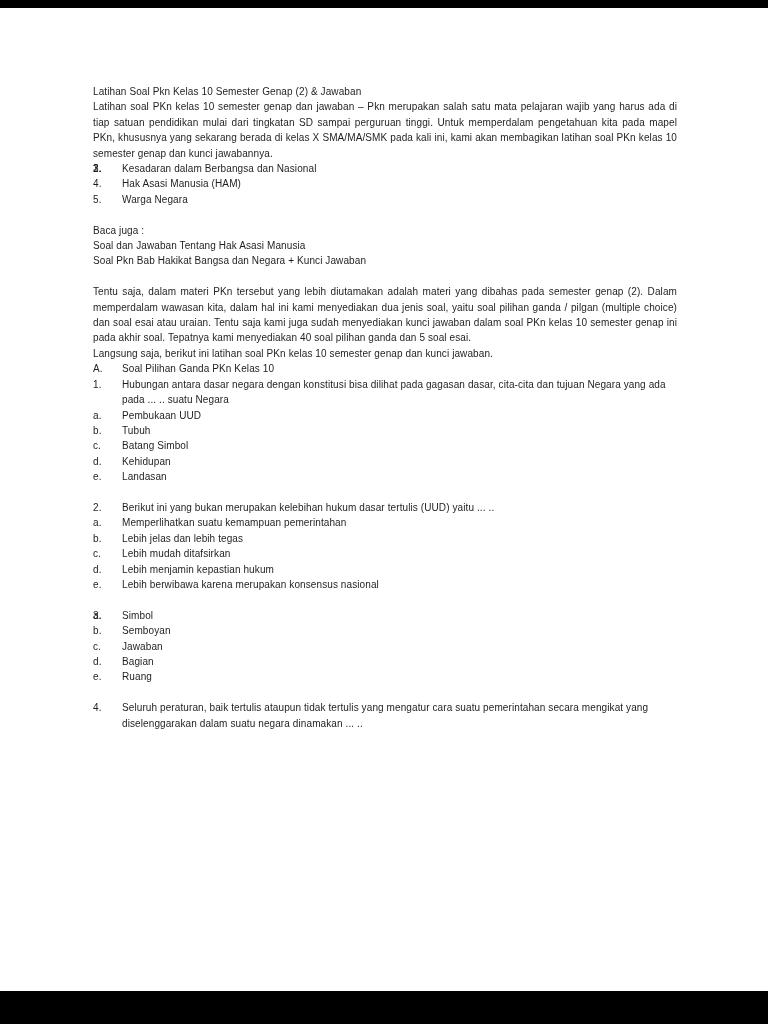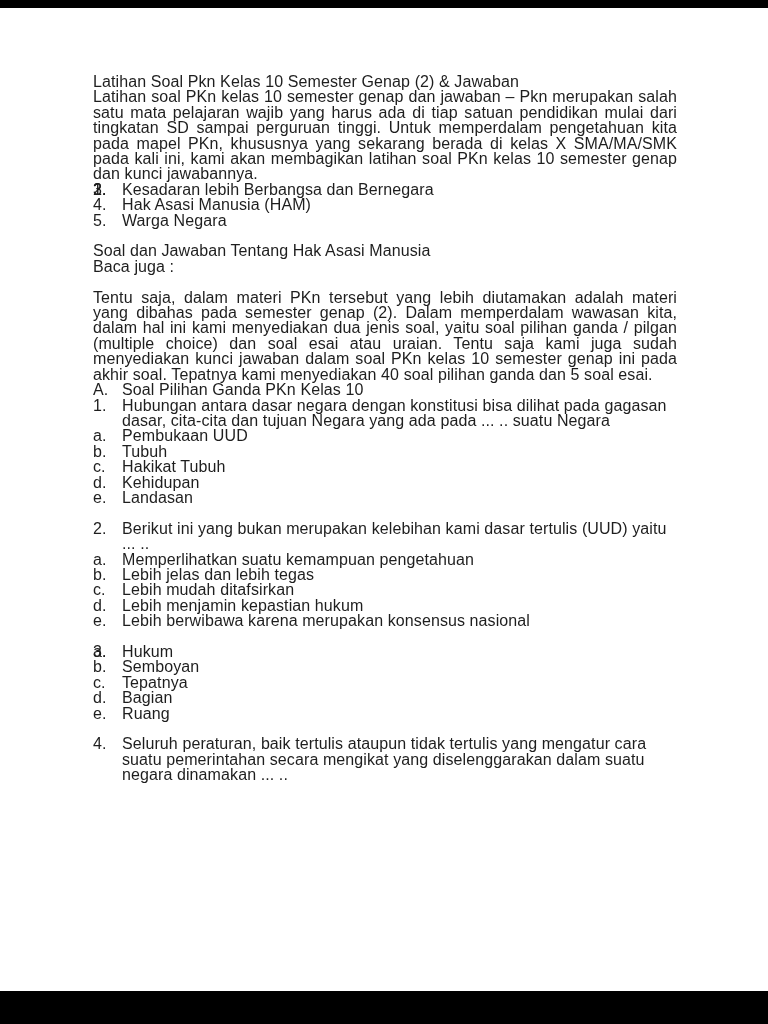--- a/index.html
+++ b/index.html
@@ -10,23 +10,23 @@
     overflow: hidden;
     font-family: "Liberation Sans", "DejaVu Sans", sans-serif;
     color: #1e1e1e;
     -webkit-font-smoothing: antialiased;
   }
   .letterbox { position: absolute; left: 0; width: 768px; background: #000000; }
   .letterbox.top { top: 0; height: 8px; }
   .letterbox.bottom { bottom: 0; height: 33px; }
   .doc {
     position: absolute;
-    top: 74px; left: 93px;
+    top: 84px; left: 93px;
     width: 584px;
-    font-size: 16px;
+    font-size: 10px;
     line-height: 15.4px;
     letter-spacing: 0.1px;
   }
   .doc p { margin: 0; }
   .block { margin: 0 0 15.4px 0; }
   .just { text-align: justify; }
   .li, .qline { position: relative; padding-left: 29px; }
   .marker { position: absolute; left: 0; top: 0; }
   .question { margin-bottom: 15.4px; }
   .question:last-child { margin-bottom: 0; }
@@ -39,61 +39,63 @@
 <div class="doc">
 
   <p class="block">Latihan Soal Pkn Kelas 10 Semester Genap (2) &amp; Jawaban</p>
 
   <p class="block just">Latihan soal PKn kelas 10 semester genap dan jawaban – Pkn merupakan salah satu mata pelajaran wajib yang harus ada di tiap satuan pendidikan mulai dari tingkatan SD sampai perguruan tinggi. Untuk memperdalam pengetahuan kita pada mapel PKn, khususnya yang sekarang berada di kelas X SMA/MA/SMK pada kali ini, kami akan membagikan latihan soal PKn kelas 10 semester genap dan kunci jawabannya.</p>
 
   <div class="block">
     <div id="materi-list">
         <div class="li"><span class="marker">1.</span></div>
         <div class="li"><span class="marker">2.</span></div>
-        <div class="li"><span class="marker">3.</span><span>Kesadaran lebih Berbangsa dan Bernegara</span></div>
+        <div class="li"><span class="marker">3.</span><span>Kesadaran dalam Berbangsa dan Nasional</span></div>
         <div class="li"><span class="marker">4.</span><span>Hak Asasi Manusia (HAM)</span></div>
         <div class="li"><span class="marker">5.</span><span>Warga Negara</span></div>
       </div>
   </div>
 
   <div class="block">
+    <p>Baca juga :</p>
     <p>Soal dan Jawaban Tentang Hak Asasi Manusia</p>
-    <p>Baca juga :</p>
+    <p>Soal Pkn Bab Hakikat Bangsa dan Negara + Kunci Jawaban</p>
   </div>
 
   <p class="block just">Tentu saja, dalam materi PKn tersebut yang lebih diutamakan adalah materi yang dibahas pada semester genap (2). Dalam memperdalam wawasan kita, dalam hal ini kami menyediakan dua jenis soal, yaitu soal pilihan ganda / pilgan (multiple choice) dan soal esai atau uraian. Tentu saja kami juga sudah menyediakan kunci jawaban dalam soal PKn kelas 10 semester genap ini pada akhir soal. Tepatnya kami menyediakan 40 soal pilihan ganda dan 5 soal esai.</p>
 
+  <p class="block">Langsung saja, berikut ini latihan soal PKn kelas 10 semester genap dan kunci jawaban.</p>
 
   <div class="qline">
     <span class="marker">A.</span>
     <span>Soal Pilihan Ganda PKn Kelas 10</span>
   </div>
 
   <div id="questions">
       <div class="question">
         <div class="qline"><span class="marker">1.</span><span>Hubungan antara dasar negara dengan konstitusi bisa dilihat pada gagasan dasar, cita-cita dan tujuan Negara yang ada pada ... .. suatu Negara</span></div>
         <div class="li"><span class="marker">a.</span><span>Pembukaan UUD</span></div>
         <div class="li"><span class="marker">b.</span><span>Tubuh</span></div>
-        <div class="li"><span class="marker">c.</span><span>Hakikat Tubuh</span></div>
+        <div class="li"><span class="marker">c.</span><span>Batang Simbol</span></div>
         <div class="li"><span class="marker">d.</span><span>Kehidupan</span></div>
         <div class="li"><span class="marker">e.</span><span>Landasan</span></div>
       </div>
       <div class="question">
-        <div class="qline"><span class="marker">2.</span><span>Berikut ini yang bukan merupakan kelebihan kami dasar tertulis (UUD) yaitu ... ..</span></div>
-        <div class="li"><span class="marker">a.</span><span>Memperlihatkan suatu kemampuan pengetahuan</span></div>
+        <div class="qline"><span class="marker">2.</span><span>Berikut ini yang bukan merupakan kelebihan hukum dasar tertulis (UUD) yaitu ... ..</span></div>
+        <div class="li"><span class="marker">a.</span><span>Memperlihatkan suatu kemampuan pemerintahan</span></div>
         <div class="li"><span class="marker">b.</span><span>Lebih jelas dan lebih tegas</span></div>
         <div class="li"><span class="marker">c.</span><span>Lebih mudah ditafsirkan</span></div>
         <div class="li"><span class="marker">d.</span><span>Lebih menjamin kepastian hukum</span></div>
         <div class="li"><span class="marker">e.</span><span>Lebih berwibawa karena merupakan konsensus nasional</span></div>
       </div>
       <div class="question">
         <div class="qline"><span class="marker">3.</span></div>
-        <div class="li"><span class="marker">a.</span><span>Hukum</span></div>
+        <div class="li"><span class="marker">a.</span><span>Simbol</span></div>
         <div class="li"><span class="marker">b.</span><span>Semboyan</span></div>
-        <div class="li"><span class="marker">c.</span><span>Tepatnya</span></div>
+        <div class="li"><span class="marker">c.</span><span>Jawaban</span></div>
         <div class="li"><span class="marker">d.</span><span>Bagian</span></div>
         <div class="li"><span class="marker">e.</span><span>Ruang</span></div>
       </div>
       <div class="question">
         <div class="qline"><span class="marker">4.</span><span>Seluruh peraturan, baik tertulis ataupun tidak tertulis yang mengatur cara suatu pemerintahan secara mengikat yang diselenggarakan dalam suatu negara dinamakan ... ..</span></div>
       </div>
     </div>
 
 </div>
 

